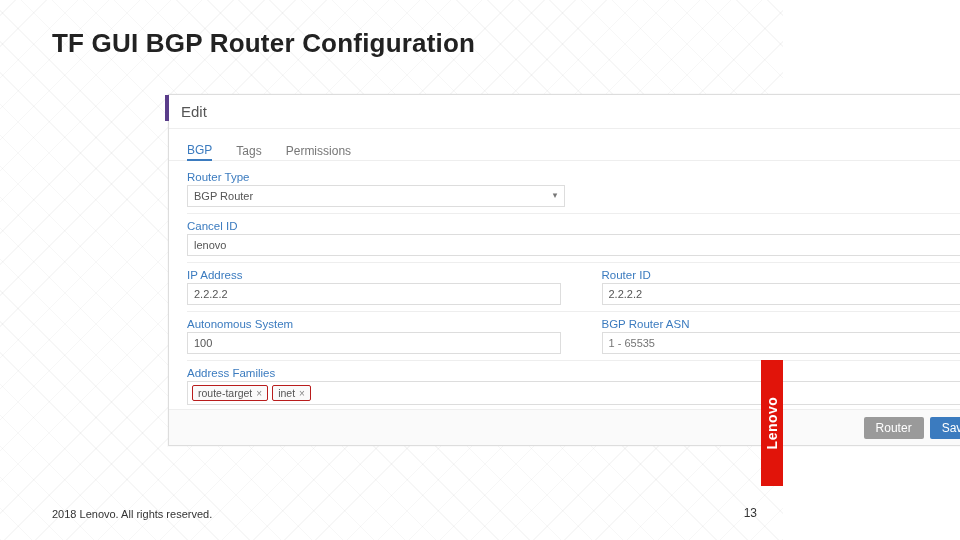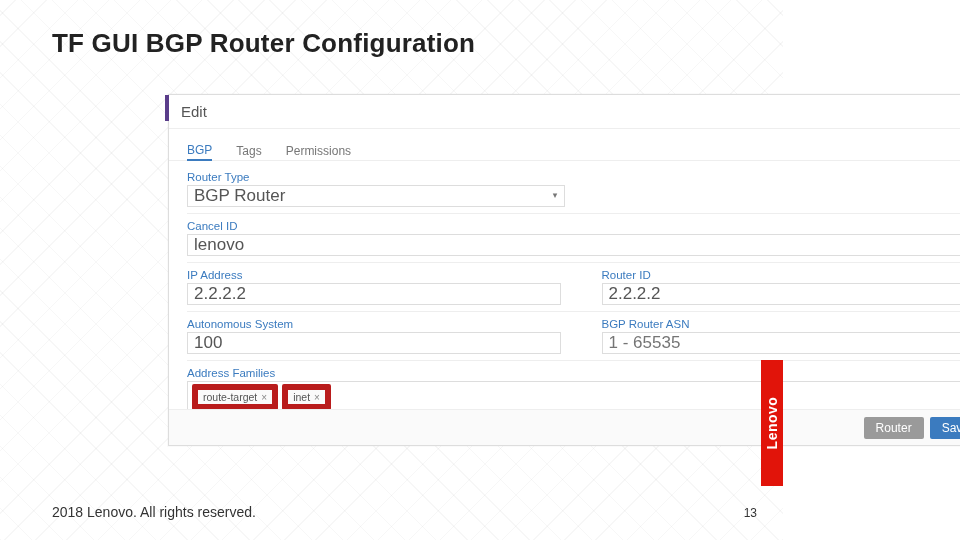--- a/index.html
+++ b/index.html
@@ -34,47 +34,47 @@
   .tab { font-size: 12px; color: #777; padding-bottom: 2px; cursor: pointer; }
   .tab.active { color: #3b7bbf; border-bottom: 2px solid #3b7bbf; margin-bottom: -1px; }
   .caret-right { position: absolute; right: 8px; top: 8px; font-size: 11px; color: #aaa; }
   .body {
     position: relative; flex: 1; overflow: hidden; padding: 10px 18px 4px 18px;
   }
   .row { display: flex; gap: 41px; margin-bottom: 6px; }
   .col { flex: 1; display: flex; flex-direction: column; }
   .lbl { font-size: 11.5px; color: #3b7bbf; margin-bottom: 2px; }
   .field {
-    width: 100%; height: 22px; border: 1px solid #ddd; font-size: 17px;
+    width: 100%; height: 22px; border: 1px solid #ddd; font-size: 11px;
     padding: 0 6px; color: #555; background: #fff; outline: none;
   }
   .field.ro { background: #f3f3f3; color: #888; }
   .select { position: relative; }
   .select .caret { position: absolute; right: 8px; top: 5px; font-size: 9px; color: #777; pointer-events: none; }
   .select .field { padding-right: 20px; cursor: pointer; }
   .divider { height: 1px; background: #eee; margin: 4px 0 6px 0; }
   .tags-field {
     width: 100%; min-height: 24px; border: 1px solid #ddd; background: #fff;
     padding: 2px 4px; display: flex; gap: 4px; align-items: center;
   }
   .tag {
-    border: 6px solid #b91c1c; border-radius: 2px; font-size: 10.5px;
+    border: 1px solid #b91c1c; border-radius: 2px; font-size: 10.5px;
     padding: 1px 5px; color: #555; background: #fafafa; display: inline-flex; gap: 4px; align-items: center;
   }
   .tag .tx { font-size: 10px; color: #888; }
   .footer {
     display: flex; justify-content: flex-end; gap: 6px; padding: 6px 12px;
     border-top: 1px solid #eee; background: #fafafa; height: 36px; align-items: center;
   }
   .btn { font-size: 12px; border: none; border-radius: 2px; padding: 4px 12px; cursor: pointer; }
   .btn-cancel { background: #9a9a9a; color: #fff; }
   .btn-save { background: #3b7bbf; color: #fff; }
   .scrollbar { position: absolute; right: 2px; top: 36px; width: 6px; height: 260px; background: #f1f1f1; border-radius: 3px; }
   .scrollbar .thumb { width: 6px; height: 120px; background: #c9c9c9; border-radius: 3px; }
-  .footer-text { position: absolute; left: 52px; bottom: 20px; font-size: 14px; color: #333; z-index: 2; }
+  .footer-text { position: absolute; left: 52px; bottom: 20px; font-size: 11px; color: #333; z-index: 2; }
   .page-num { position: absolute; right: 26px; bottom: 20px; font-size: 12px; color: #333; z-index: 2; }
   .lenovo-bar {
     position: absolute; right: 0; top: 360px; width: 22px; height: 126px;
     background: #e1140a; z-index: 3; display: flex; align-items: center; justify-content: center;
   }
   .lenovo-bar span {
     color: #fff; font-size: 14px; font-weight: 600;
     transform: rotate(-90deg); white-space: nowrap; letter-spacing: 0.5px;
   }
 </style>

